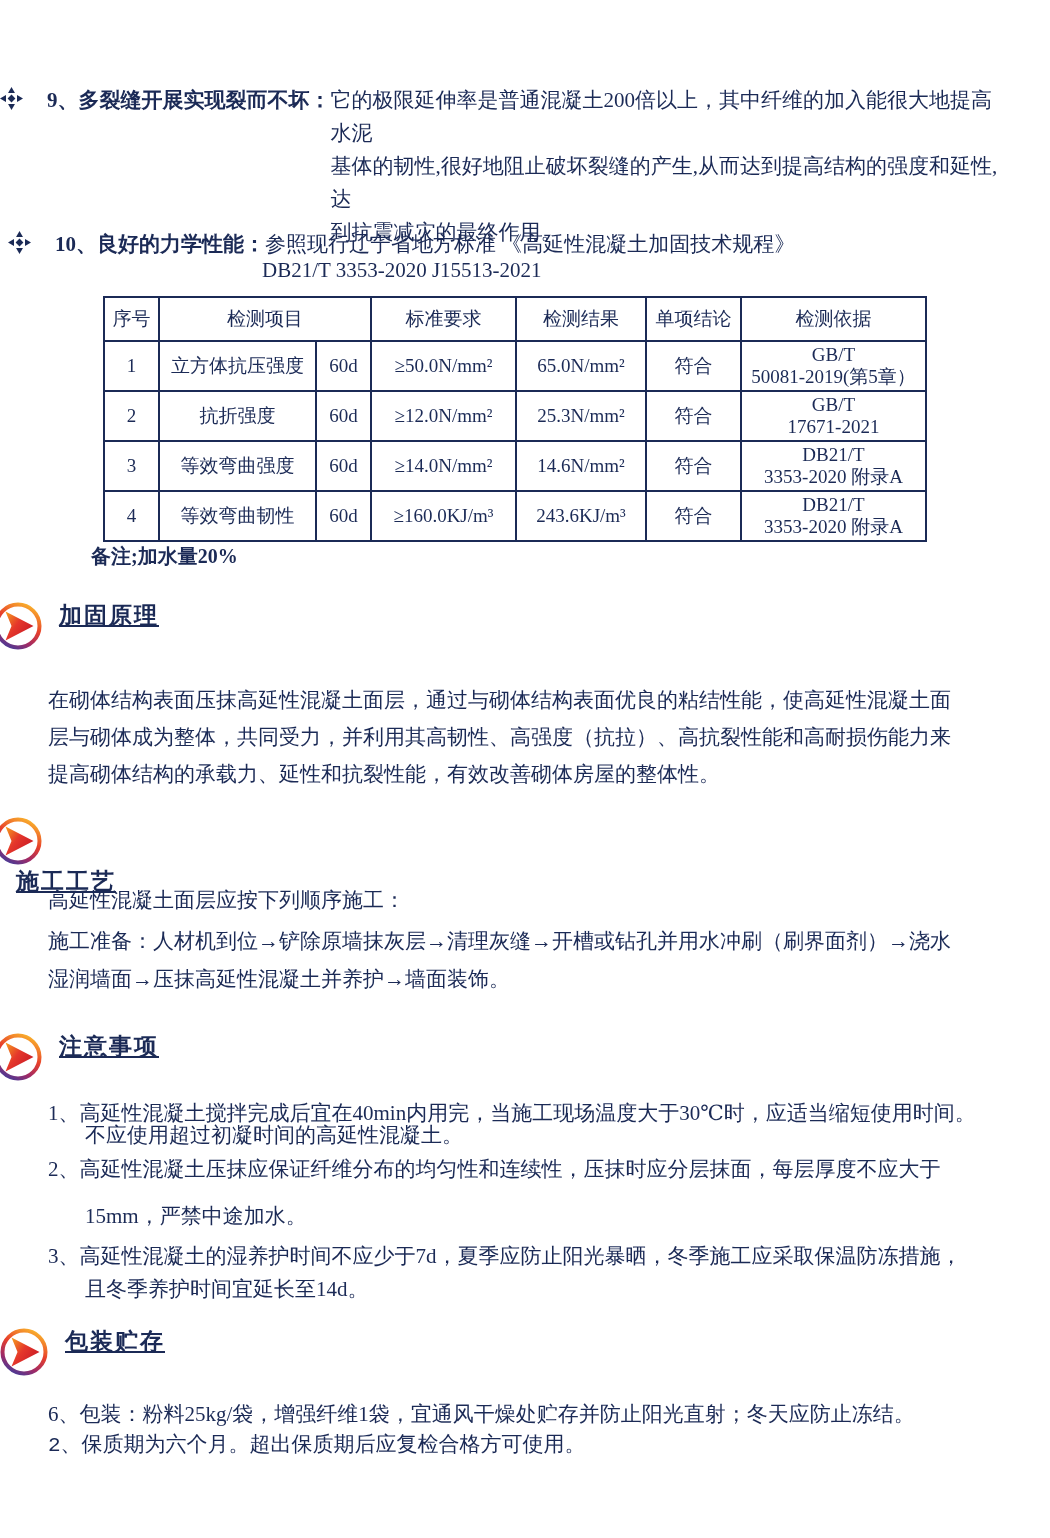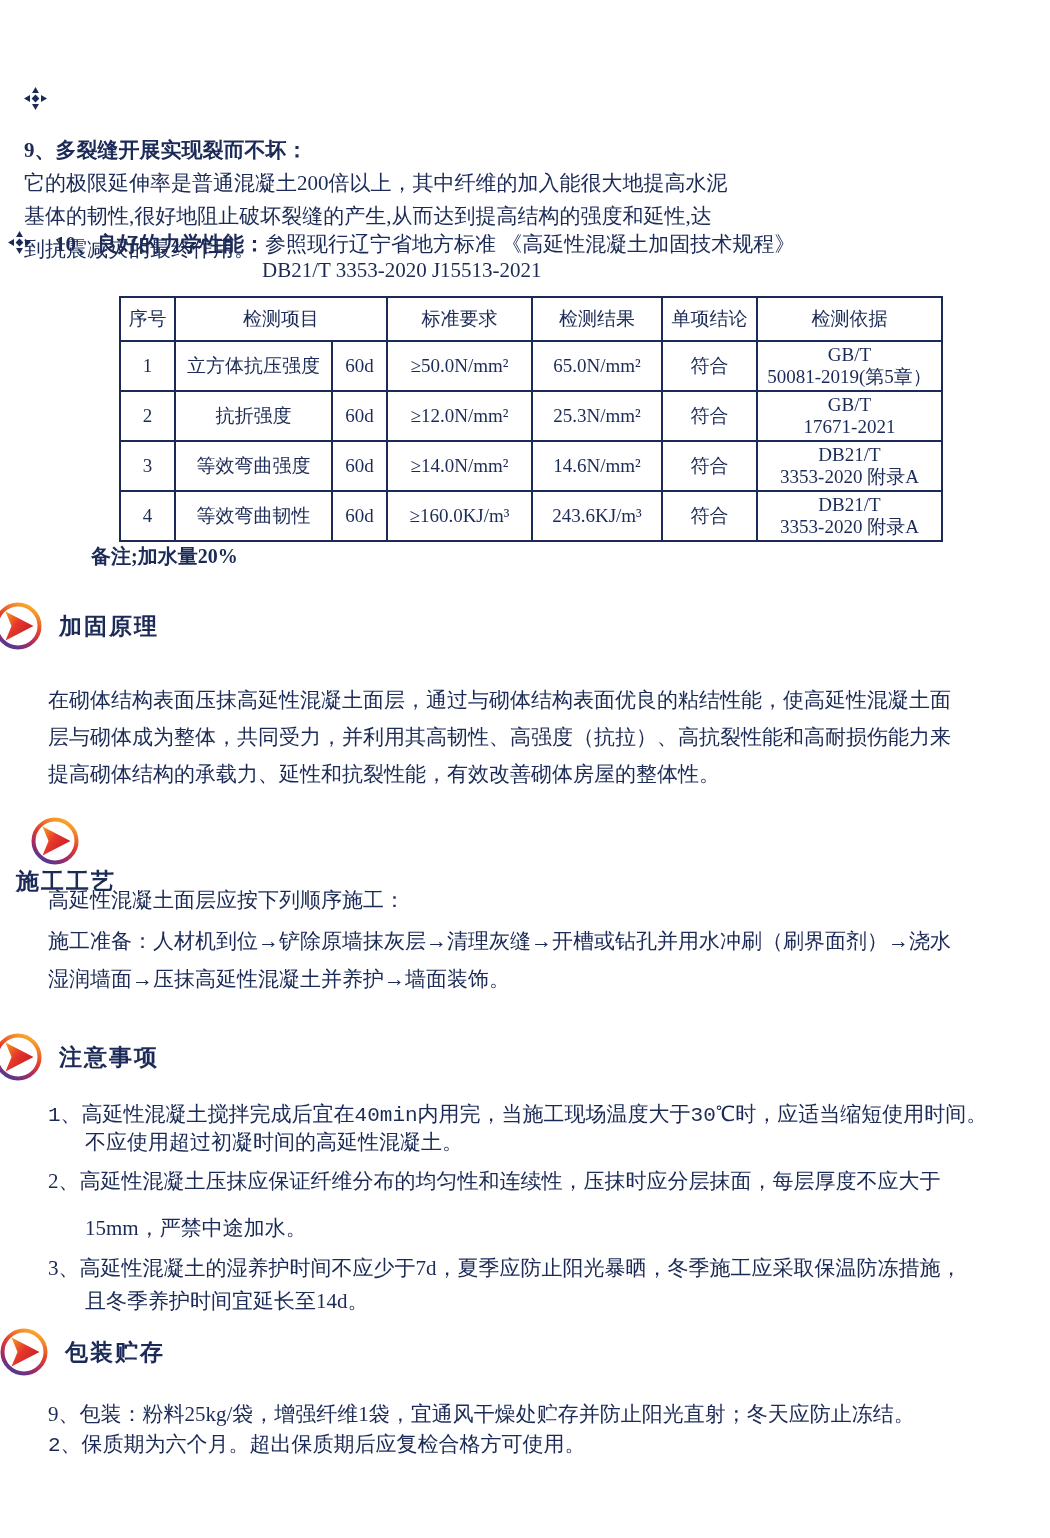--- a/index.html
+++ b/index.html
@@ -26,21 +26,21 @@
     border:2px solid #1b2a56;text-align:center;vertical-align:middle;
     font-size:19px;line-height:22px;padding:2px 2px;font-weight:normal;
     white-space:pre-line;
   }
   table.test thead th{height:38px;}
   table.test tbody td{height:42px;}
 
   .note-line{font-size:20px;font-weight:bold;}
 
   
-  .sec-header{display:flex;align-items:center;}
+  .sec-header{display:flex;align-items:flex-start;text-decoration:underline;}
   .sec-icon{width:50px;height:52px;margin-left:-7px;flex:0 0 50px;}
   .sec-title{font-size:23px;font-weight:bold;margin-left:16px;letter-spacing:2px;}
 
   .para{font-size:21px;}
   .hang{padding-left:37px;text-indent:-37px;}
 </style>
 </head>
 <body>
 
 <svg width="0" height="0" style="position:absolute" aria-hidden="true">
@@ -63,42 +63,42 @@
     <symbol id="bullet-symbol" viewBox="0 0 100 100">
       <rect x="38" y="38" width="24" height="24" transform="rotate(45 50 50)" fill="#1b2a56"></rect>
       <polygon points="50,0 65,26 35,26" fill="#1b2a56"></polygon>
       <polygon points="50,100 65,74 35,74" fill="#1b2a56"></polygon>
       <polygon points="0,50 26,35 26,65" fill="#1b2a56"></polygon>
       <polygon points="100,50 74,35 74,65" fill="#1b2a56"></polygon>
     </symbol>
   </defs>
 </svg>
 
-<div class="abs feature" style="top:84px;left:24px;width:1010px;flex-direction:column;">
+<div class="abs feature" style="top:84px;left:0;width:1010px;">
   <svg class="bullet">
       <use href="#bullet-symbol"></use>
     </svg>
   <div class="feature-gap"></div>
   <span class="feature-label">9、多裂缝开展实现裂而不坏：</span>
   <div class="feature-body pre">它的极限延伸率是普通混凝土200倍以上，其中纤维的加入能很大地提高水泥
 基体的韧性,很好地阻止破坏裂缝的产生,从而达到提高结构的强度和延性,达
 到抗震减灾的最终作用。</div>
 </div>
 
 <div class="abs feature" style="top:228px;left:8px;width:1010px;">
   <svg class="bullet">
       <use href="#bullet-symbol"></use>
     </svg>
   <div class="feature-gap"></div>
   <span class="feature-label">10、良好的力学性能：</span>
   <span class="feature-body bold" style="white-space:nowrap;">参照现行辽宁省地方标准 《高延性混凝土加固技术规程》</span>
 </div>
 <div class="abs bold" style="top:258px;left:262px;font-size:21px;">DB21/T 3353-2020   J15513-2021</div>
 
-<table class="test abs" style="top:296px;left:119px;">
+<table class="test abs" style="top:296px;left:103px;">
   <colgroup>
     <col style="width:55px">
       <col style="width:157px">
       <col style="width:55px">
     <col style="width:145px">
       <col style="width:130px">
       <col style="width:95px">
       <col style="width:185px">
   </colgroup>
   <thead>
@@ -177,30 +177,30 @@
 <div class="abs para pre" style="top:922px;left:48px;width:930px;line-height:38px;">施工准备：人材机到位→铲除原墙抹灰层→清理灰缝→开槽或钻孔并用水冲刷（刷界面剂）→浇水
 湿润墙面→压抹高延性混凝土并养护→墙面装饰。</div>
 
 <div class="abs sec-header" style="top:1031px;left:0;">
   <svg class="sec-icon">
       <use href="#sec-icon-symbol"></use>
     </svg>
   <span class="sec-title">注意事项</span>
 </div>
 <div class="abs" style="top:1102px;left:48px;width:960px;">
-  <div class="para pre hang" style="line-height:28px;font-family:Liberation Mono, monospace;">1、高延性混凝土搅拌完成后宜在40min内用完，当施工现场温度大于30℃时，应适当缩短使用时间。
+  <div class="para pre hang" style="line-height:22px;">1、高延性混凝土搅拌完成后宜在40min内用完，当施工现场温度大于30℃时，应适当缩短使用时间。
 不应使用超过初凝时间的高延性混凝土。</div>
   <div class="para pre hang" style="line-height:47px;">2、高延性混凝土压抹应保证纤维分布的均匀性和连续性，压抹时应分层抹面，每层厚度不应大于
 15mm，严禁中途加水。</div>
   <div class="para pre hang" style="line-height:33px;">3、高延性混凝土的湿养护时间不应少于7d，夏季应防止阳光暴晒，冬季施工应采取保温防冻措施，
 且冬季养护时间宜延长至14d。</div>
 </div>
 
 <div class="abs sec-header" style="top:1326px;left:6px;">
   <svg class="sec-icon">
       <use href="#sec-icon-symbol"></use>
     </svg>
   <span class="sec-title">包装贮存</span>
 </div>
 <div class="abs" style="top:1398px;left:48px;width:960px;">
-  <div class="para pre hang" style="line-height:32px;">9、包装：粉料25kg/袋，增强纤维1袋，宜通风干燥处贮存并防止阳光直射；冬天应防止冻结。</div>
+  <div class="para pre hang" style="line-height:32px;">6、包装：粉料25kg/袋，增强纤维1袋，宜通风干燥处贮存并防止阳光直射；冬天应防止冻结。</div>
   <div class="para pre hang" style="line-height:32px;font-family:Liberation Mono, monospace;">2、保质期为六个月。超出保质期后应复检合格方可使用。</div>
 </div>
 
 </body></html>

